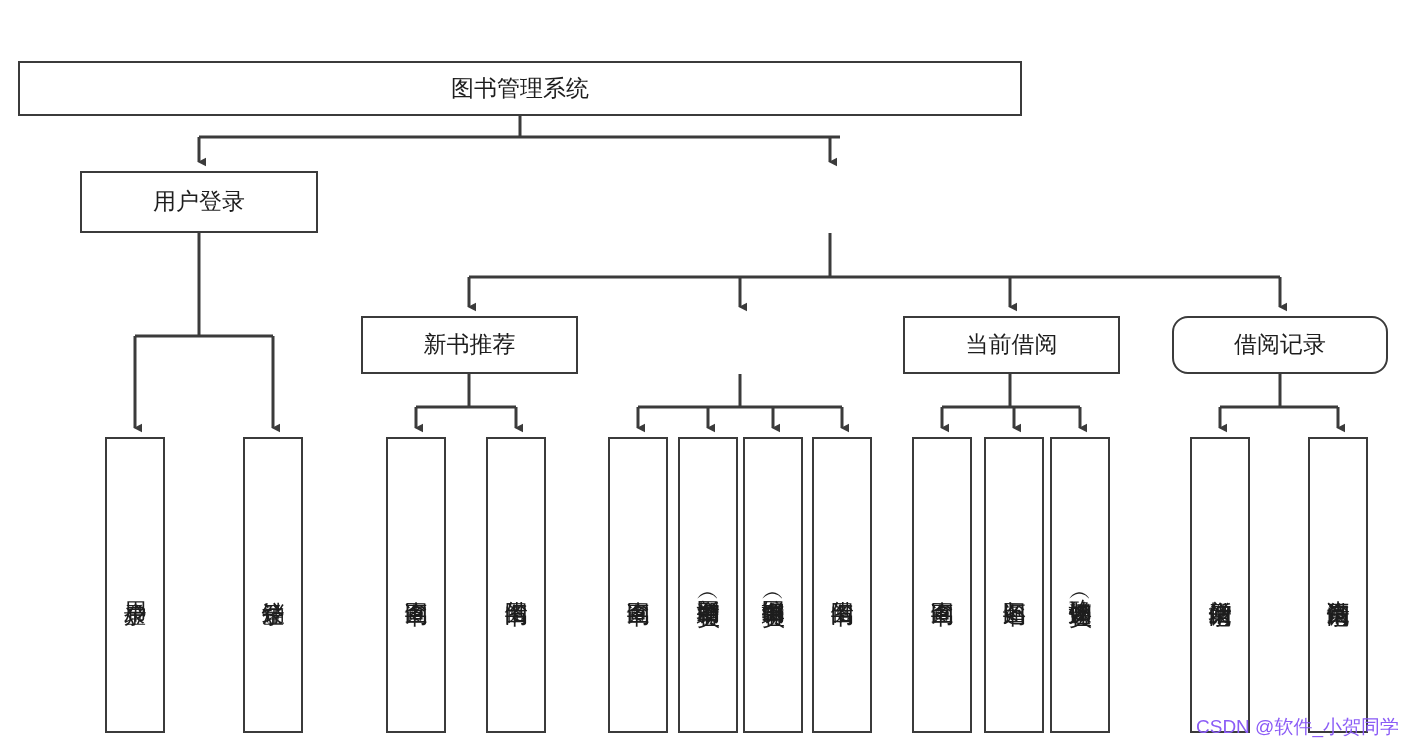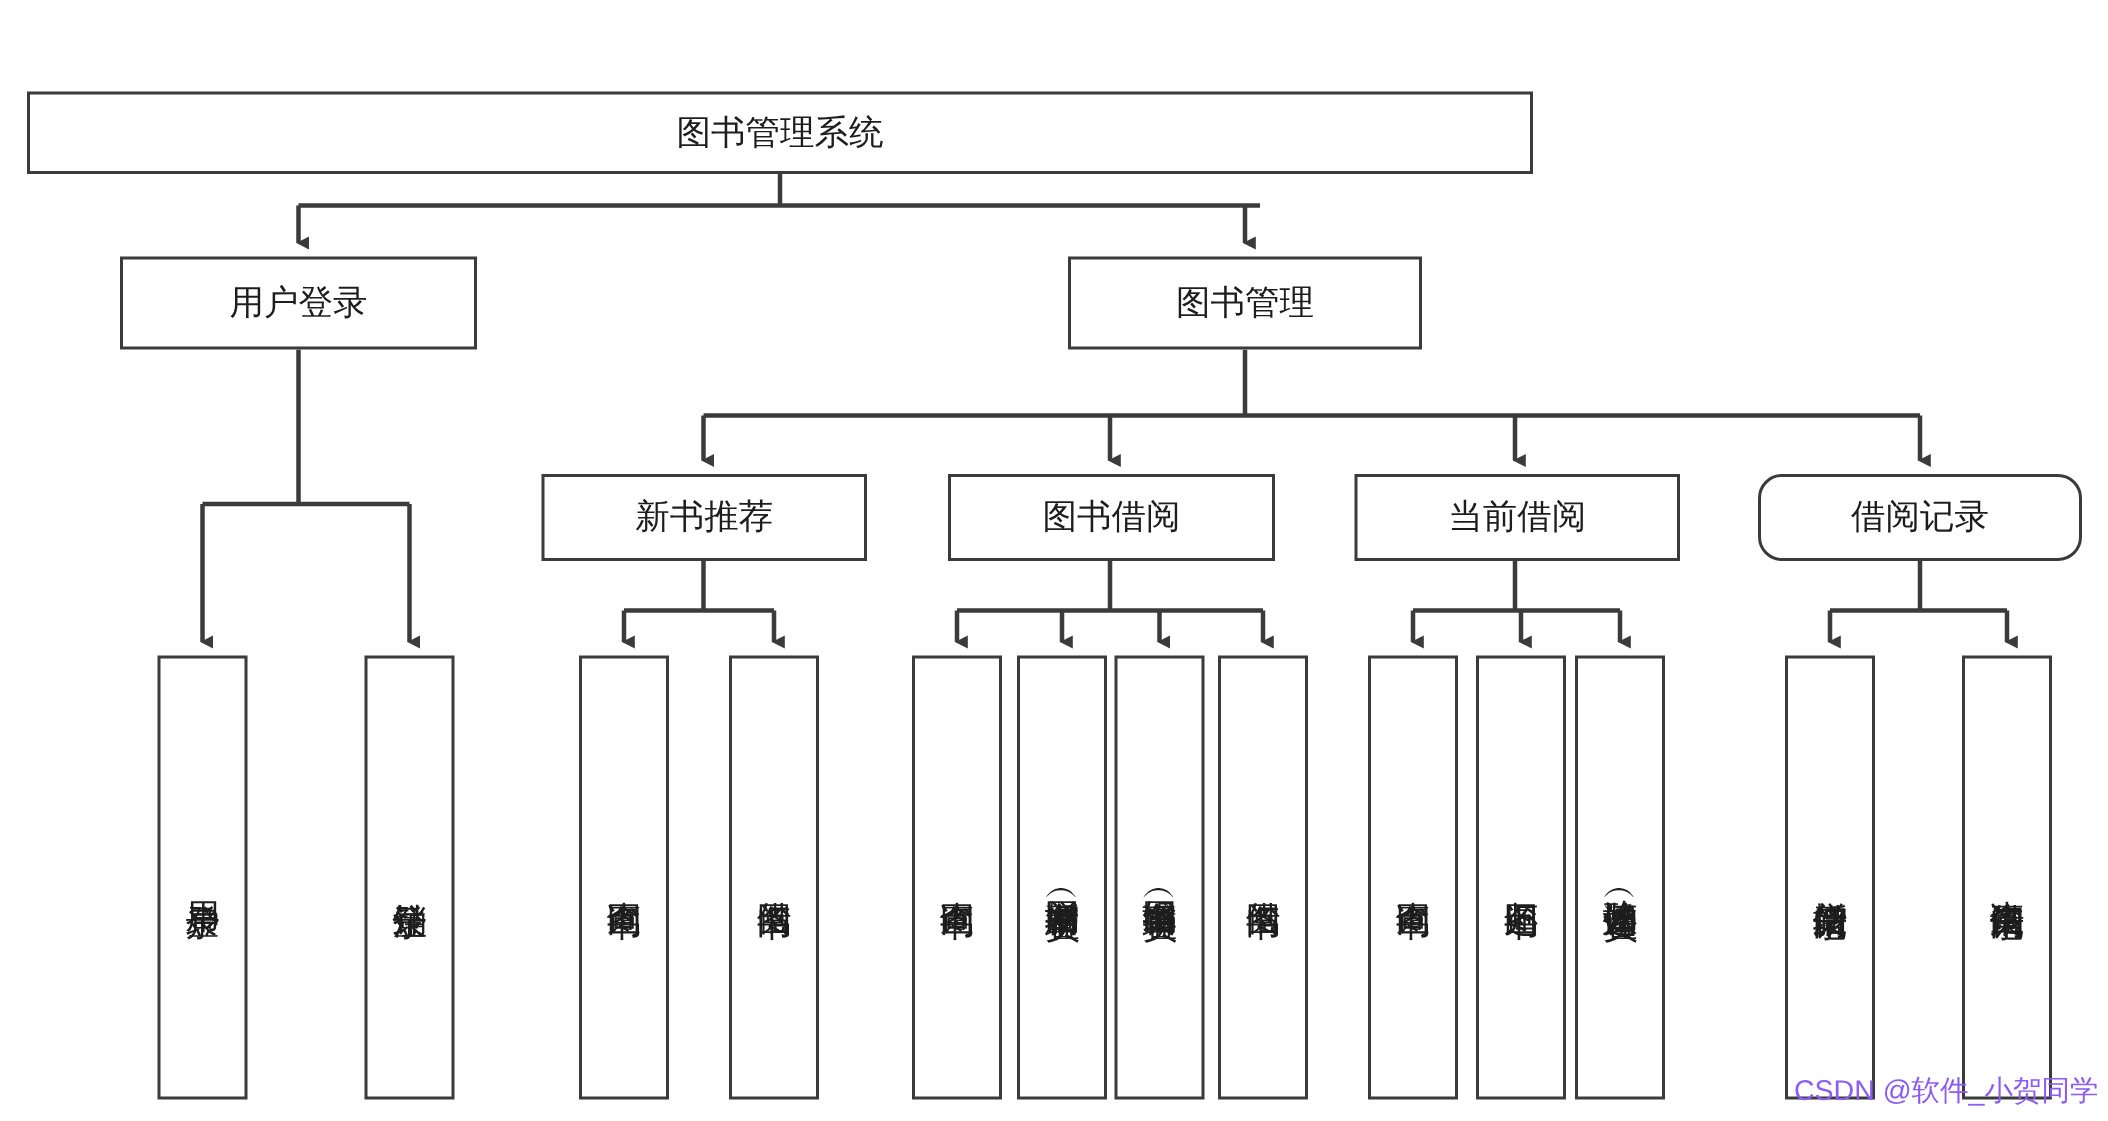--- a/index.html
+++ b/index.html
@@ -114,29 +114,23 @@
     </g>
   </svg>
 
   <div class="node horiz" style="left:18px; top:13px; width:1004px; height:55px;margin-top:48px;">
     <span class="txt">图书管理系统</span>
   </div>
 
   <div class="node horiz" style="left:80px; top:171px; width:238px; height:62px;">
     <span class="txt">用户登录</span>
   </div>
-  <div class="node horiz" style="left:712px; top:171px; width:236px; height:62px;">
-    <span class="txt">图书管理</span>
-  </div>
 
   <div class="node horiz" style="left:361px; top:316px; width:217px; height:58px;">
     <span class="txt">新书推荐</span>
-  </div>
-  <div class="node horiz" style="left:632px; top:316px; width:218px; height:58px;">
-    <span class="txt">图书借阅</span>
   </div>
   <div class="node horiz" style="left:903px; top:316px; width:217px; height:58px;text-align:center;">
     <span class="txt">当前借阅</span>
   </div>
   <div class="node horiz" style="left:1172px; top:316px; width:216px; height:58px;border-radius:16px;">
     <span class="txt">借阅记录</span>
   </div>
 
   <div class="node vert" style="left:105px; top:437px; width:60px; height:296px;">
     <span class="txt">用户登录</span>

